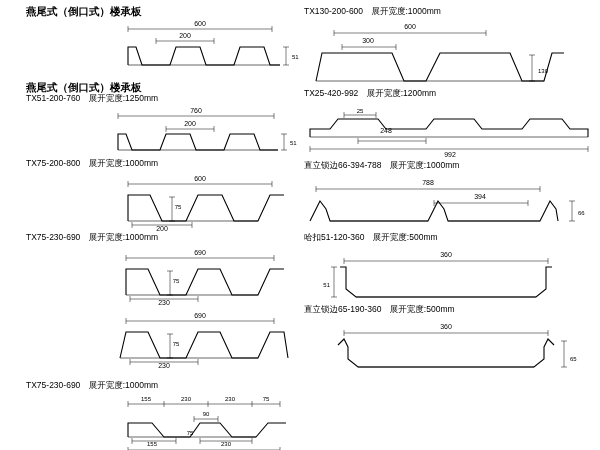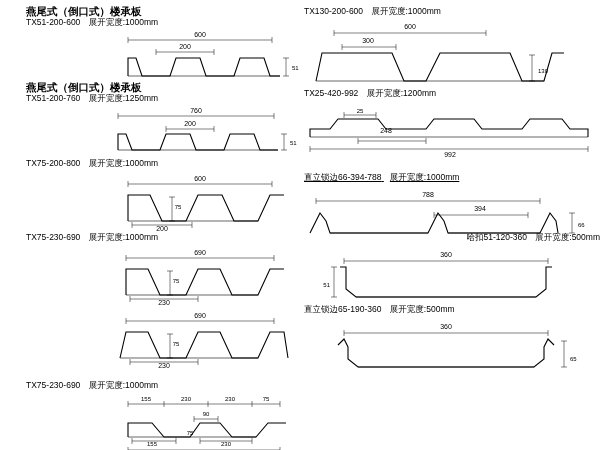--- a/index.html
+++ b/index.html
@@ -28,24 +28,20 @@
 </style>
 </head>
 <body>
 
 <div class="sheet">
 
   <div class="col colL">
 
     <div class="item" style="top:6px;">
       <div class="title big">燕尾式（倒口式）楼承板</div>
-      <div class="title">
-        <span>TX51-200-600</span>
-        <span style="padding-left:6px">展开宽度:1000mm</span>
-      </div>
       <div class="fig">
         <svg width="300" height="52" viewBox="0 0 300 52">
 
           <text class="dimtxt" x="200" y="9" text-anchor="middle">600</text>
           <path class="dim" d="M128 12 H272 M128 9 V15 M272 9 V15"></path>
 
           <text class="dimtxt" x="185" y="21" text-anchor="middle">200</text>
           <path class="dim" d="M156 24 H214 M156 21 V27 M214 21 V27"></path>
 
           <path class="profile" d="M128 48 L128 30 L136 30 L142 48 L170 48 L176 30 L200 30 L206 48 L234 48 L240 30 L264 30 L270 48 L280 48"></path>
@@ -195,40 +191,40 @@
           <text class="dimtxt sm" x="60" y="14" text-anchor="middle">25</text>
           <path class="dim" d="M44 16 H76 M44 13 V19 M76 13 V19"></path>
           <text class="dimtxt" x="86" y="34" text-anchor="middle">248</text>
           <path class="dim" d="M58 42 H126 M58 39 V45 M126 39 V45"></path>
           <text class="dimtxt" x="150" y="58" text-anchor="middle">992</text>
           <path class="dim" d="M10 50 H288 M10 47 V53 M288 47 V53"></path>
         </svg>
       </div>
     </div>
 
-    <div class="item" style="top:172px;text-decoration:underline;">
+    <div class="item" style="top:160px;">
       <div class="title" style="padding-left:4px">
         <span>直立锁边66-394-788</span>
         <span style="padding-left:6px">展开宽度:1000mm</span>
       </div>
       <div class="fig">
         <svg width="300" height="62" viewBox="0 0 300 62">
           <text class="dimtxt" x="128" y="14" text-anchor="middle">788</text>
           <path class="dim" d="M16 18 H240 M16 15 V21 M240 15 V21"></path>
           <text class="dimtxt" x="180" y="28" text-anchor="middle">394</text>
           <path class="dim" d="M134 32 H228 M134 29 V35 M228 29 V35"></path>
           <path class="profile" d="M10 50 L16 38 L20 30 L26 38 L30 50 L128 50 L134 38 L138 30 L144 38 L148 50 L240 50 L246 38 L250 30 L256 38 L258 50"></path>
           <path class="thin" d="M30 50 L128 50 M148 50 L240 50"></path>
           <path class="dim" d="M272 30 V50 M269 30 H275 M269 50 H275"></path>
           <text class="dimtxt sm" x="278" y="44">66</text>
         </svg>
       </div>
     </div>
 
-    <div class="item" style="top:232px;text-align:right;">
+    <div class="item" style="top:232px;">
       <div class="title" style="padding-left:4px">
         <span>哈扣51-120-360</span>
         <span style="padding-left:6px">展开宽度:500mm</span>
       </div>
       <div class="fig">
         <svg width="300" height="62" viewBox="0 0 300 62">
           <text class="dimtxt" x="146" y="14" text-anchor="middle">360</text>
           <path class="dim" d="M44 18 H248 M44 15 V21 M248 15 V21"></path>
           <path class="profile" d="M40 24 L46 24 L46 46 L56 54 L236 54 L246 46 L246 24 L252 24"></path>
           <path class="thin" d="M56 54 L236 54"></path>

